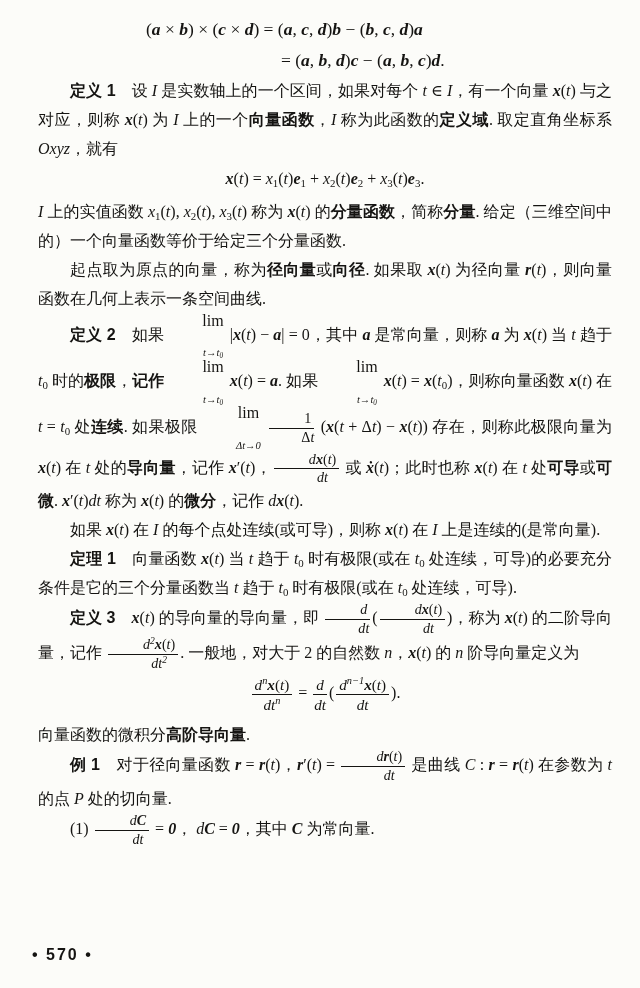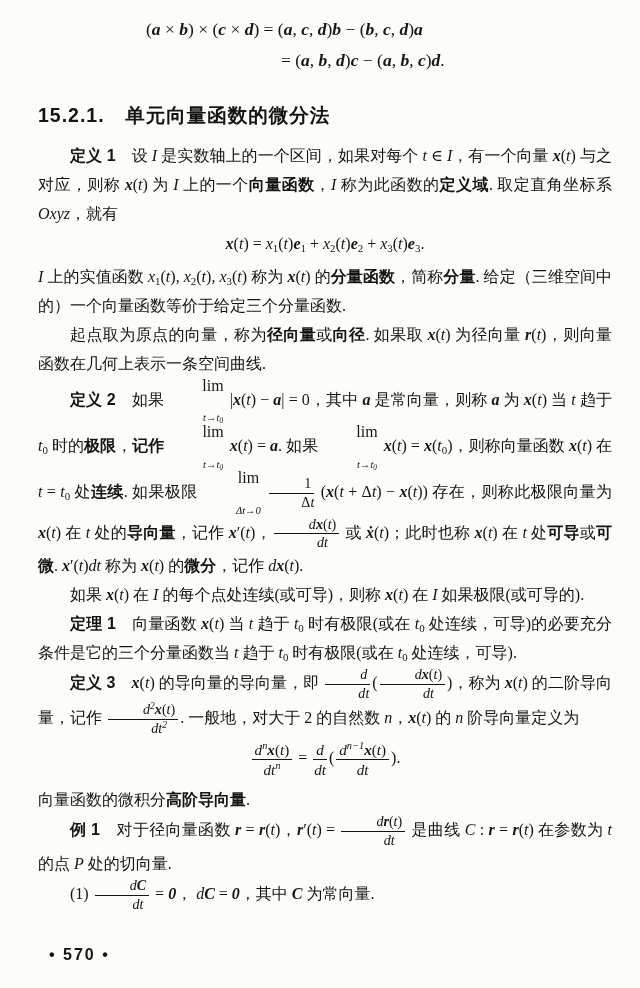--- a/index.html
+++ b/index.html
@@ -52,37 +52,36 @@
   .display .frac { font-size:0.95em; }
 
   .under {
     display:inline-flex; flex-direction:column; align-items:center;
     vertical-align:middle; line-height:1.05; margin:0 2px;
   }
   .under .um { display:block; }
   .under .us { display:block; font-size:0.66em; line-height:1; margin-top:19px; font-style:italic; }
 
   .footer {
-    position:absolute; left:49px; bottom:24px;
+    position:absolute; left:32px; bottom:24px;
     font-size:16px; font-weight:bold; letter-spacing:2px;
     font-family:"Liberation Sans","DejaVu Sans",sans-serif;
   }
 </style>
 </head>
 <body>
 
 <div class="page">
 
   <div class="top-formula">
     <div class="tf-line"><span class="tx">(</span><span class="mv">a</span><span class="tx"> × </span><span class="mv">b</span><span class="tx">) × (</span><span class="mv">c</span><span class="tx"> × </span><span class="mv">d</span><span class="tx">) = (</span><span class="mv">a</span><span class="tx">, </span><span class="mv">c</span><span class="tx">, </span><span class="mv">d</span><span class="tx">)</span><span class="mv">b</span><span class="tx"> − (</span><span class="mv">b</span><span class="tx">, </span><span class="mv">c</span><span class="tx">, </span><span class="mv">d</span><span class="tx">)</span><span class="mv">a</span></div>
     <div class="tf-line tf-line2"><span class="tx">= (</span><span class="mv">a</span><span class="tx">, </span><span class="mv">b</span><span class="tx">, </span><span class="mv">d</span><span class="tx">)</span><span class="mv">c</span><span class="tx"> − (</span><span class="mv">a</span><span class="tx">, </span><span class="mv">b</span><span class="tx">, </span><span class="mv">c</span><span class="tx">)</span><span class="mv">d</span><span class="tx">.</span></div>
   </div>
 
 
-  <h2 class="subsection-title">15.2.1.　单元向量函数的微分法</h2>
 
   <div id="content">
       <div class="para indent"><span class="bd">定义 1</span><span class="tx">　设 </span><span class="mi">I</span><span class="tx"> 是实数轴上的一个区间，如果对每个 </span><span class="mi">t</span><span class="tx"> ∈ </span><span class="mi">I</span><span class="tx">，有一个向量 </span><span class="mv">x</span><span class="tx">(</span><span class="mi">t</span><span class="tx">) 与之对应，则称 </span><span class="mv">x</span><span class="tx">(</span><span class="mi">t</span><span class="tx">) 为 </span><span class="mi">I</span><span class="tx"> 上的一个</span><span class="bd">向量函数</span><span class="tx">，</span><span class="mi">I</span><span class="tx"> 称为此函数的</span><span class="bd">定义域</span><span class="tx">.  取定直角坐标系 </span><span class="mi">Oxyz</span><span class="tx">，就有</span></div>
       <div class="display"><span class="mv">x</span><span class="tx">(</span><span class="mi">t</span><span class="tx">) = </span><span class="mi">x</span><span class="sb">1</span><span class="tx">(</span><span class="mi">t</span><span class="tx">)</span><span class="mv">e</span><span class="sb">1</span><span class="tx"> + </span><span class="mi">x</span><span class="sb">2</span><span class="tx">(</span><span class="mi">t</span><span class="tx">)</span><span class="mv">e</span><span class="sb">2</span><span class="tx"> + </span><span class="mi">x</span><span class="sb">3</span><span class="tx">(</span><span class="mi">t</span><span class="tx">)</span><span class="mv">e</span><span class="sb">3</span><span class="tx">.</span></div>
       <div class="para"><span class="mi">I</span><span class="tx"> 上的实值函数 </span><span class="mi">x</span><span class="sb">1</span><span class="tx">(</span><span class="mi">t</span><span class="tx">), </span><span class="mi">x</span><span class="sb">2</span><span class="tx">(</span><span class="mi">t</span><span class="tx">), </span><span class="mi">x</span><span class="sb">3</span><span class="tx">(</span><span class="mi">t</span><span class="tx">) 称为 </span><span class="mv">x</span><span class="tx">(</span><span class="mi">t</span><span class="tx">) 的</span><span class="bd">分量函数</span><span class="tx">，简称</span><span class="bd">分量</span><span class="tx">.  给定（三维空间中的）一个向量函数等价于给定三个分量函数.</span></div>
       <div class="para indent"><span class="tx">起点取为原点的向量，称为</span><span class="bd">径向量</span><span class="tx">或</span><span class="bd">向径</span><span class="tx">.  如果取 </span><span class="mv">x</span><span class="tx">(</span><span class="mi">t</span><span class="tx">) 为径向量 </span><span class="mv">r</span><span class="tx">(</span><span class="mi">t</span><span class="tx">)，则向量函数在几何上表示一条空间曲线.</span></div>
       <div class="para indent"><span class="bd">定义 2</span><span class="tx">　如果 </span><span class="under">
           <span class="um"><span class="tx">lim</span></span>
           <span class="us"><span class="mi">t</span><span class="tx">→</span><span class="mi">t</span><span class="sb">0</span></span>
         </span><span class="tx"> |</span><span class="mv">x</span><span class="tx">(</span><span class="mi">t</span><span class="tx">) − </span><span class="mv">a</span><span class="tx">| = 0，其中 </span><span class="mv">a</span><span class="tx"> 是常向量，则称 </span><span class="mv">a</span><span class="tx"> 为 </span><span class="mv">x</span><span class="tx">(</span><span class="mi">t</span><span class="tx">) 当 </span><span class="mi">t</span><span class="tx"> 趋于 </span><span class="mi">t</span><span class="sb">0</span><span class="tx"> 时的</span><span class="bd">极限</span><span class="tx">，</span><span class="bd">记作</span><span class="tx"> </span><span class="under">
@@ -94,21 +93,21 @@
         </span><span class="tx"> </span><span class="mv">x</span><span class="tx">(</span><span class="mi">t</span><span class="tx">) = </span><span class="mv">x</span><span class="tx">(</span><span class="mi">t</span><span class="sb">0</span><span class="tx">)，则称向量函数 </span><span class="mv">x</span><span class="tx">(</span><span class="mi">t</span><span class="tx">) 在 </span><span class="mi">t</span><span class="tx"> = </span><span class="mi">t</span><span class="sb">0</span><span class="tx"> 处</span><span class="bd">连续</span><span class="tx">.  如果极限 </span><span class="under">
           <span class="um"><span class="tx">lim</span></span>
           <span class="us"><span class="tx">Δ</span><span class="mi">t</span><span class="tx">→0</span></span>
         </span><span class="tx"> </span><span class="frac">
           <span class="fn"><span class="tx">1</span></span>
           <span class="fd"><span class="tx">Δ</span><span class="mi">t</span></span>
         </span><span class="tx"> (</span><span class="mv">x</span><span class="tx">(</span><span class="mi">t</span><span class="tx"> + Δ</span><span class="mi">t</span><span class="tx">) − </span><span class="mv">x</span><span class="tx">(</span><span class="mi">t</span><span class="tx">)) 存在，则称此极限向量为 </span><span class="mv">x</span><span class="tx">(</span><span class="mi">t</span><span class="tx">) 在 </span><span class="mi">t</span><span class="tx"> 处的</span><span class="bd">导向量</span><span class="tx">，记作 </span><span class="mv">x</span><span class="tx">′(</span><span class="mi">t</span><span class="tx">)，</span><span class="frac">
           <span class="fn"><span class="mi">d</span><span class="mv">x</span><span class="tx">(</span><span class="mi">t</span><span class="tx">)</span></span>
           <span class="fd"><span class="mi">dt</span></span>
         </span><span class="tx"> 或 </span><span class="mv">ẋ</span><span class="tx">(</span><span class="mi">t</span><span class="tx">)；此时也称 </span><span class="mv">x</span><span class="tx">(</span><span class="mi">t</span><span class="tx">) 在 </span><span class="mi">t</span><span class="tx"> 处</span><span class="bd">可导</span><span class="tx">或</span><span class="bd">可微</span><span class="tx">.  </span><span class="mv">x</span><span class="tx">′(</span><span class="mi">t</span><span class="tx">)</span><span class="mi">dt</span><span class="tx"> 称为 </span><span class="mv">x</span><span class="tx">(</span><span class="mi">t</span><span class="tx">) 的</span><span class="bd">微分</span><span class="tx">，记作 </span><span class="mi">d</span><span class="mv">x</span><span class="tx">(</span><span class="mi">t</span><span class="tx">).</span></div>
-      <div class="para indent"><span class="tx">如果 </span><span class="mv">x</span><span class="tx">(</span><span class="mi">t</span><span class="tx">) 在 </span><span class="mi">I</span><span class="tx"> 的每个点处连续(或可导)，则称 </span><span class="mv">x</span><span class="tx">(</span><span class="mi">t</span><span class="tx">) 在 </span><span class="mi">I</span><span class="tx"> 如果极限(或可导的).</span></div>
+      <div class="para indent"><span class="tx">如果 </span><span class="mv">x</span><span class="tx">(</span><span class="mi">t</span><span class="tx">) 在 </span><span class="mi">I</span><span class="tx"> 的每个点处连续(或可导)，则称 </span><span class="mv">x</span><span class="tx">(</span><span class="mi">t</span><span class="tx">) 在 </span><span class="mi">I</span><span class="tx"> 上是连续的(是常向量).</span></div>
       <div class="para indent"><span class="bd">定理 1</span><span class="tx">　向量函数 </span><span class="mv">x</span><span class="tx">(</span><span class="mi">t</span><span class="tx">) 当 </span><span class="mi">t</span><span class="tx"> 趋于 </span><span class="mi">t</span><span class="sb">0</span><span class="tx"> 时有极限(或在 </span><span class="mi">t</span><span class="sb">0</span><span class="tx"> 处连续，可导)的必要充分条件是它的三个分量函数当 </span><span class="mi">t</span><span class="tx"> 趋于 </span><span class="mi">t</span><span class="sb">0</span><span class="tx"> 时有极限(或在 </span><span class="mi">t</span><span class="sb">0</span><span class="tx"> 处连续，可导).</span></div>
       <div class="para indent"><span class="bd">定义 3</span><span class="tx">　</span><span class="mv">x</span><span class="tx">(</span><span class="mi">t</span><span class="tx">) 的导向量的导向量，即 </span><span class="frac">
           <span class="fn"><span class="mi">d</span></span>
           <span class="fd"><span class="mi">dt</span></span>
         </span><span class="tx">(</span><span class="frac">
           <span class="fn"><span class="mi">d</span><span class="mv">x</span><span class="tx">(</span><span class="mi">t</span><span class="tx">)</span></span>
           <span class="fd"><span class="mi">dt</span></span>
         </span><span class="tx">)，称为 </span><span class="mv">x</span><span class="tx">(</span><span class="mi">t</span><span class="tx">) 的二阶导向量，记作 </span><span class="frac">
           <span class="fn"><span class="mi">d</span><span class="sp">2</span><span class="mv">x</span><span class="tx">(</span><span class="mi">t</span><span class="tx">)</span></span>
           <span class="fd"><span class="mi">dt</span><span class="sp">2</span></span>

